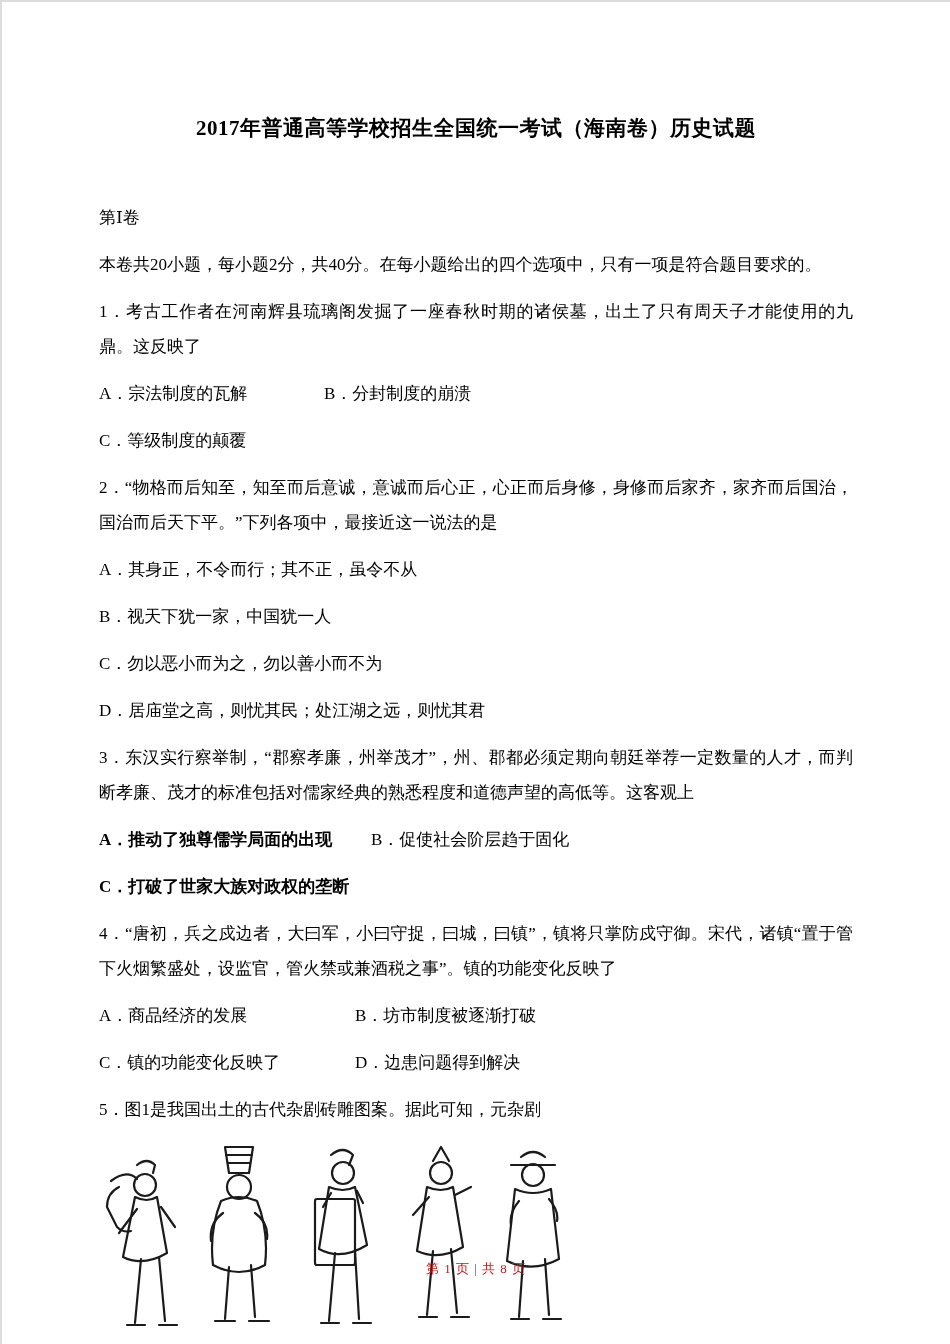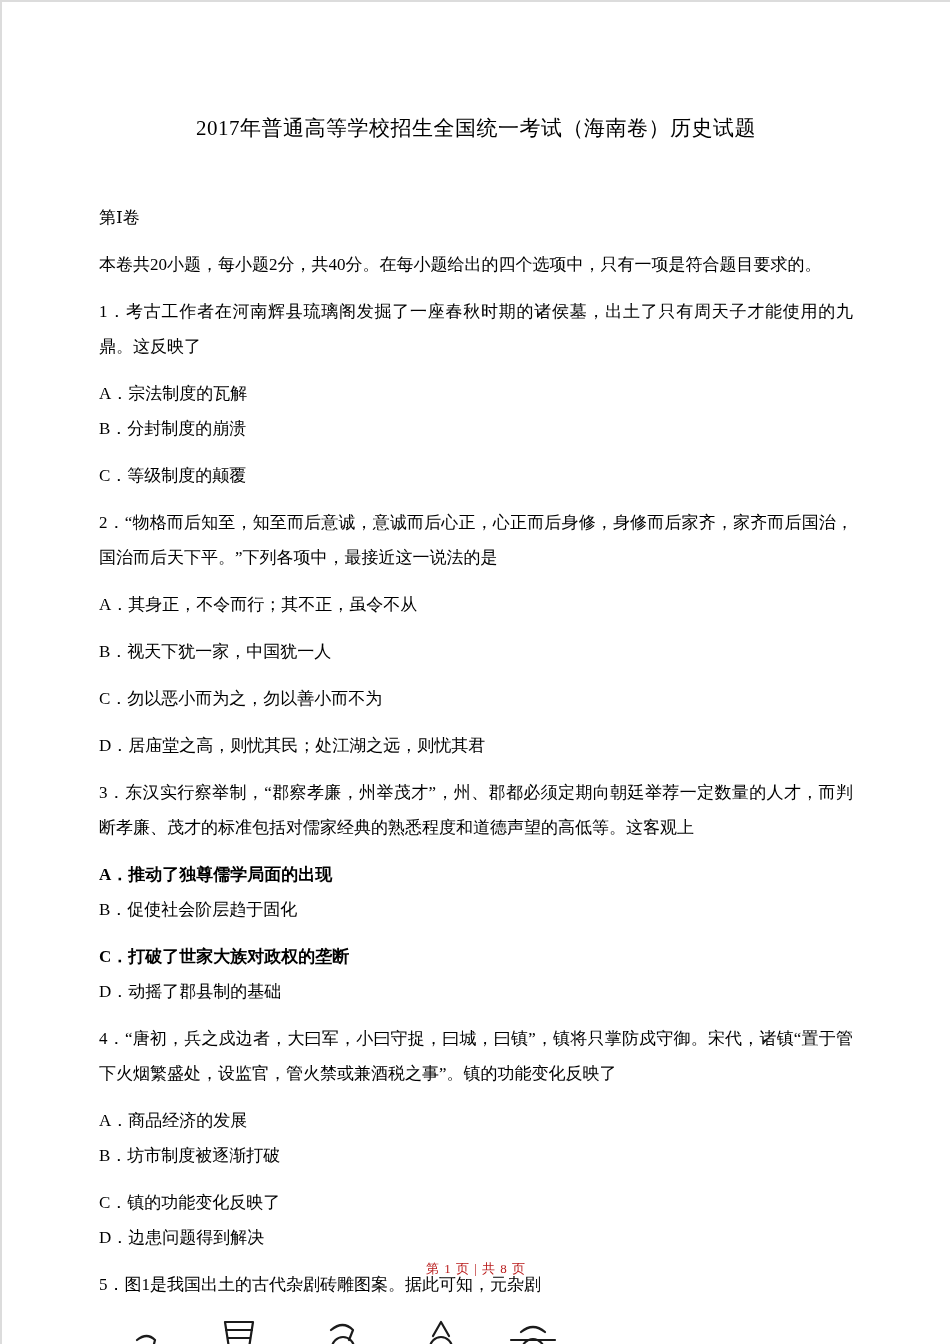--- a/index.html
+++ b/index.html
@@ -16,28 +16,28 @@
     font-family: "Liberation Serif", "DejaVu Serif", serif;
     color: #000000;
   }
   .content {
     padding: 112px 85px 0 85px;
   }
   .title {
     margin: 0 0 58px 0;
     font-size: 21px;
     line-height: 28px;
-    font-weight: normal;
+    font-weight: bold;
     text-align: center;
     letter-spacing: 0.5px;
   }
   .doc { font-size: 17px; line-height: 35px; }
   .doc p, .doc .optrow, .section-heading { margin: 12px; }
   .stem { text-align: justify; }
-  .optrow { display: flex; flex-direction: column; }
+  .optrow { display: flex; }
   .optrow .c1 { display: inline-block; }
   .q1 .c1 { width: 225px; }
   .q3 .c1 { width: 272px; font-weight: bold; }
   .q4 .c1 { width: 256px; }
   .figure-wrap {
     margin-top: 14px;
     width: 510px;
     height: 230px;
   }
   .figure-wrap svg { display: block; }
@@ -83,21 +83,20 @@
     </section>
 
     <section>
       <p class="stem">3．东汉实行察举制，“郡察孝廉，州举茂才”，州、郡都必须定期向朝廷举荐一定数量的人才，而判断孝廉、茂才的标准包括对儒家经典的熟悉程度和道德声望的高低等。这客观上</p>
       <div class="optrow q3">
         <span class="c1">A．推动了独尊儒学局面的出现</span>
         <span>B．促使社会阶层趋于固化</span>
       </div>
       <div class="optrow q3">
         <span class="c1">C．打破了世家大族对政权的垄断</span>
-        <span>D．动摇了郡县制的基础</span>
       </div>
     </section>
 
     <section>
       <p class="stem">4．“唐初，兵之戍边者，大曰军，小曰守捉，曰城，曰镇”，镇将只掌防戍守御。宋代，诸镇“置于管下火烟繁盛处，设监官，管火禁或兼酒税之事”。镇的功能变化反映了</p>
       <div class="optrow q4">
         <span class="c1">A．商品经济的发展</span>
         <span>B．坊市制度被逐渐打破</span>
       </div>
       <div class="optrow q4">

